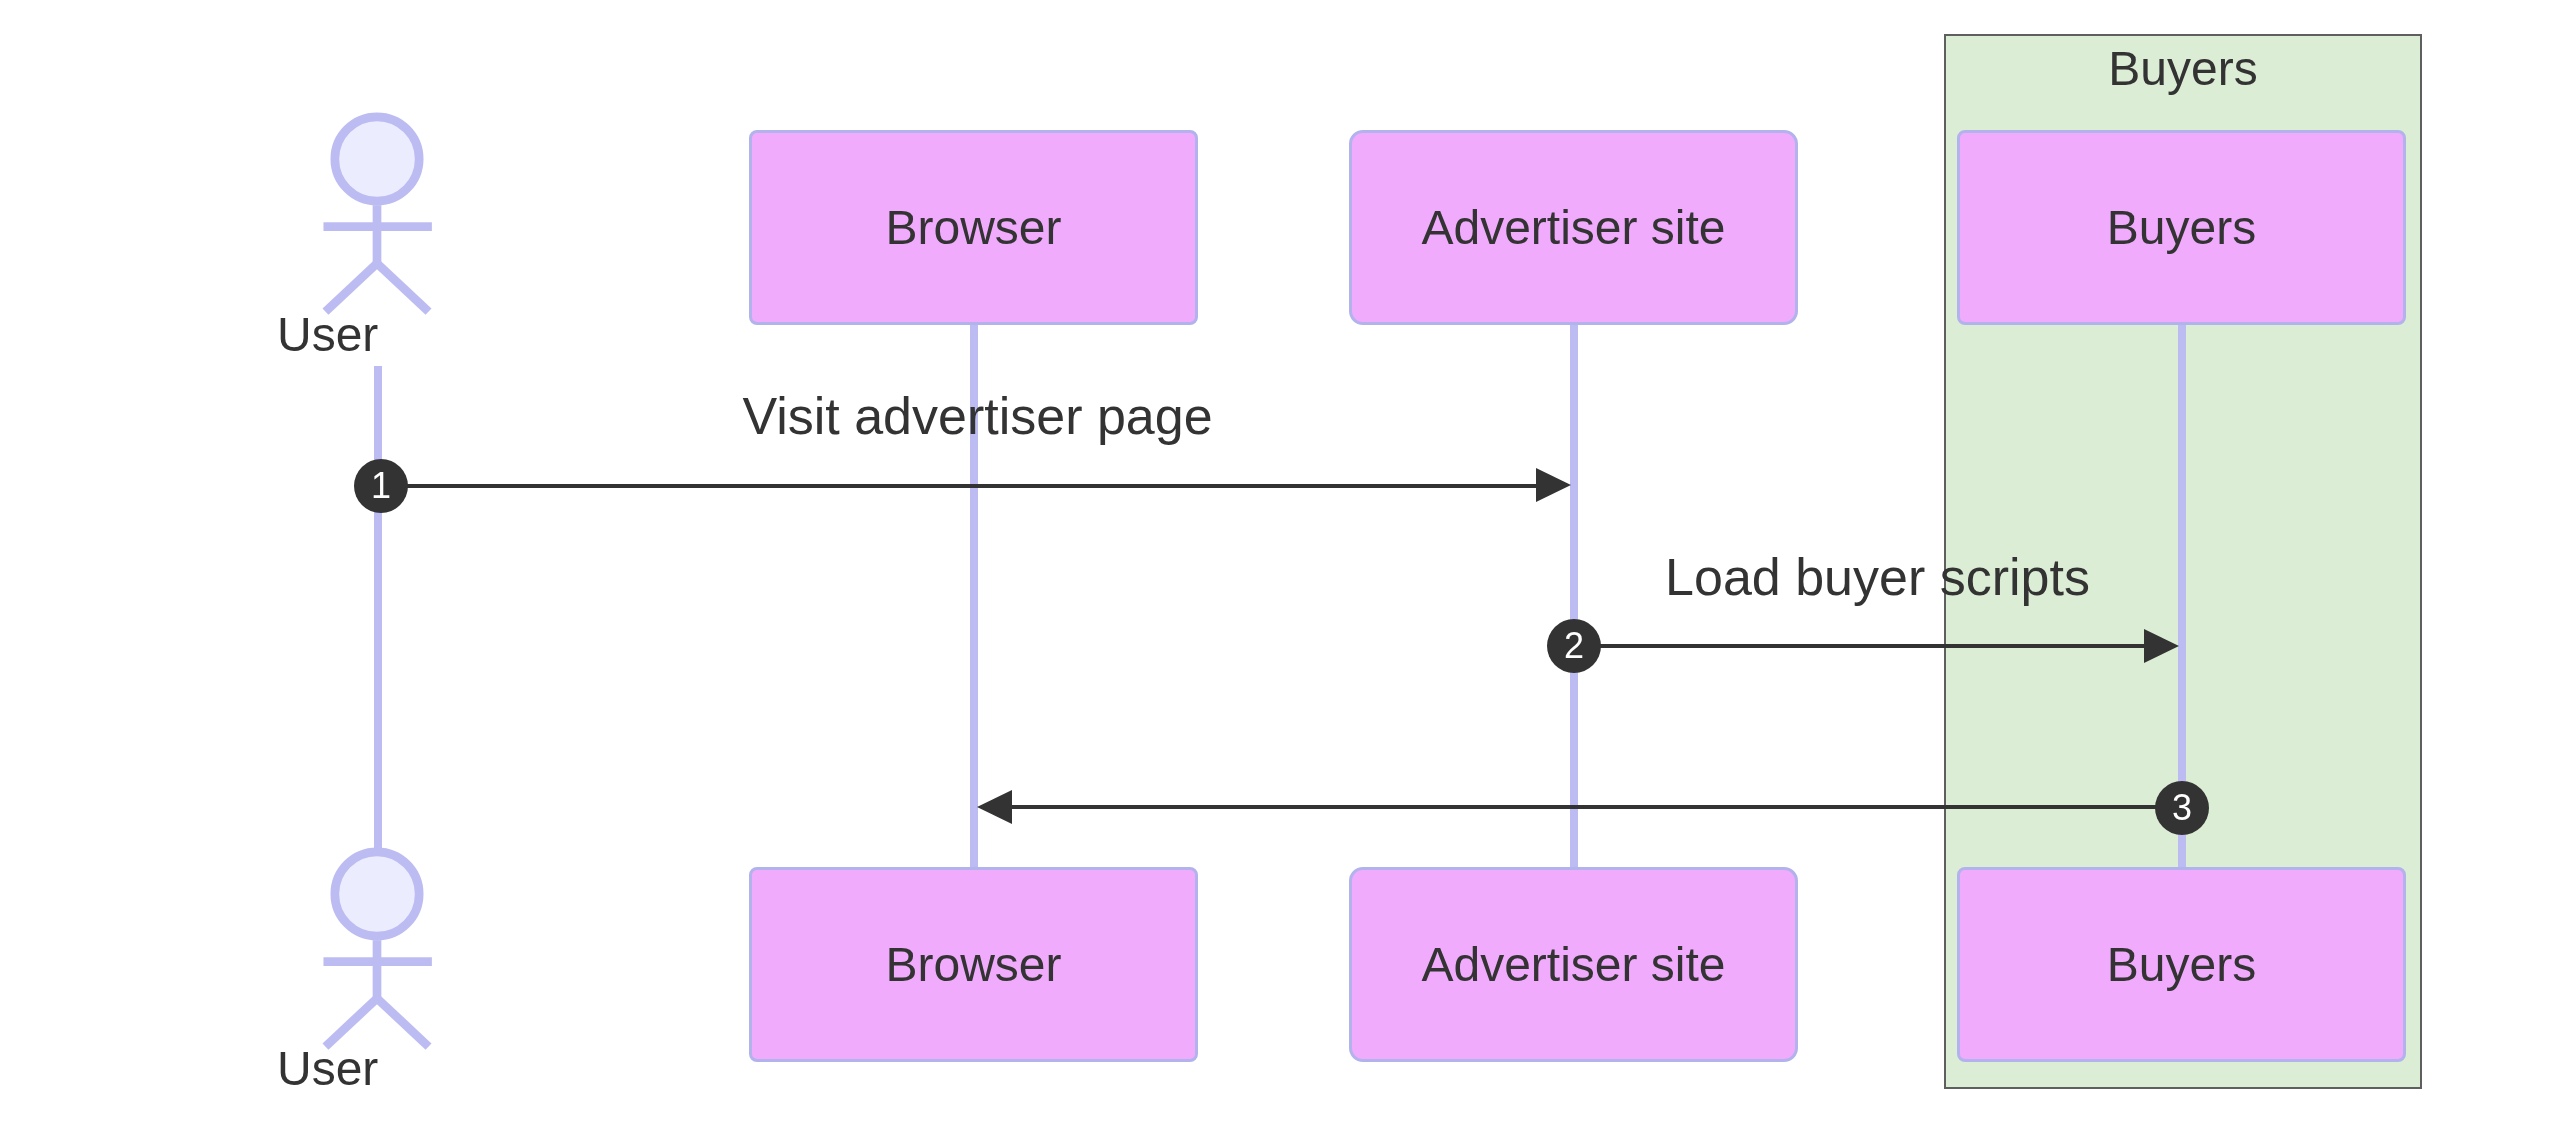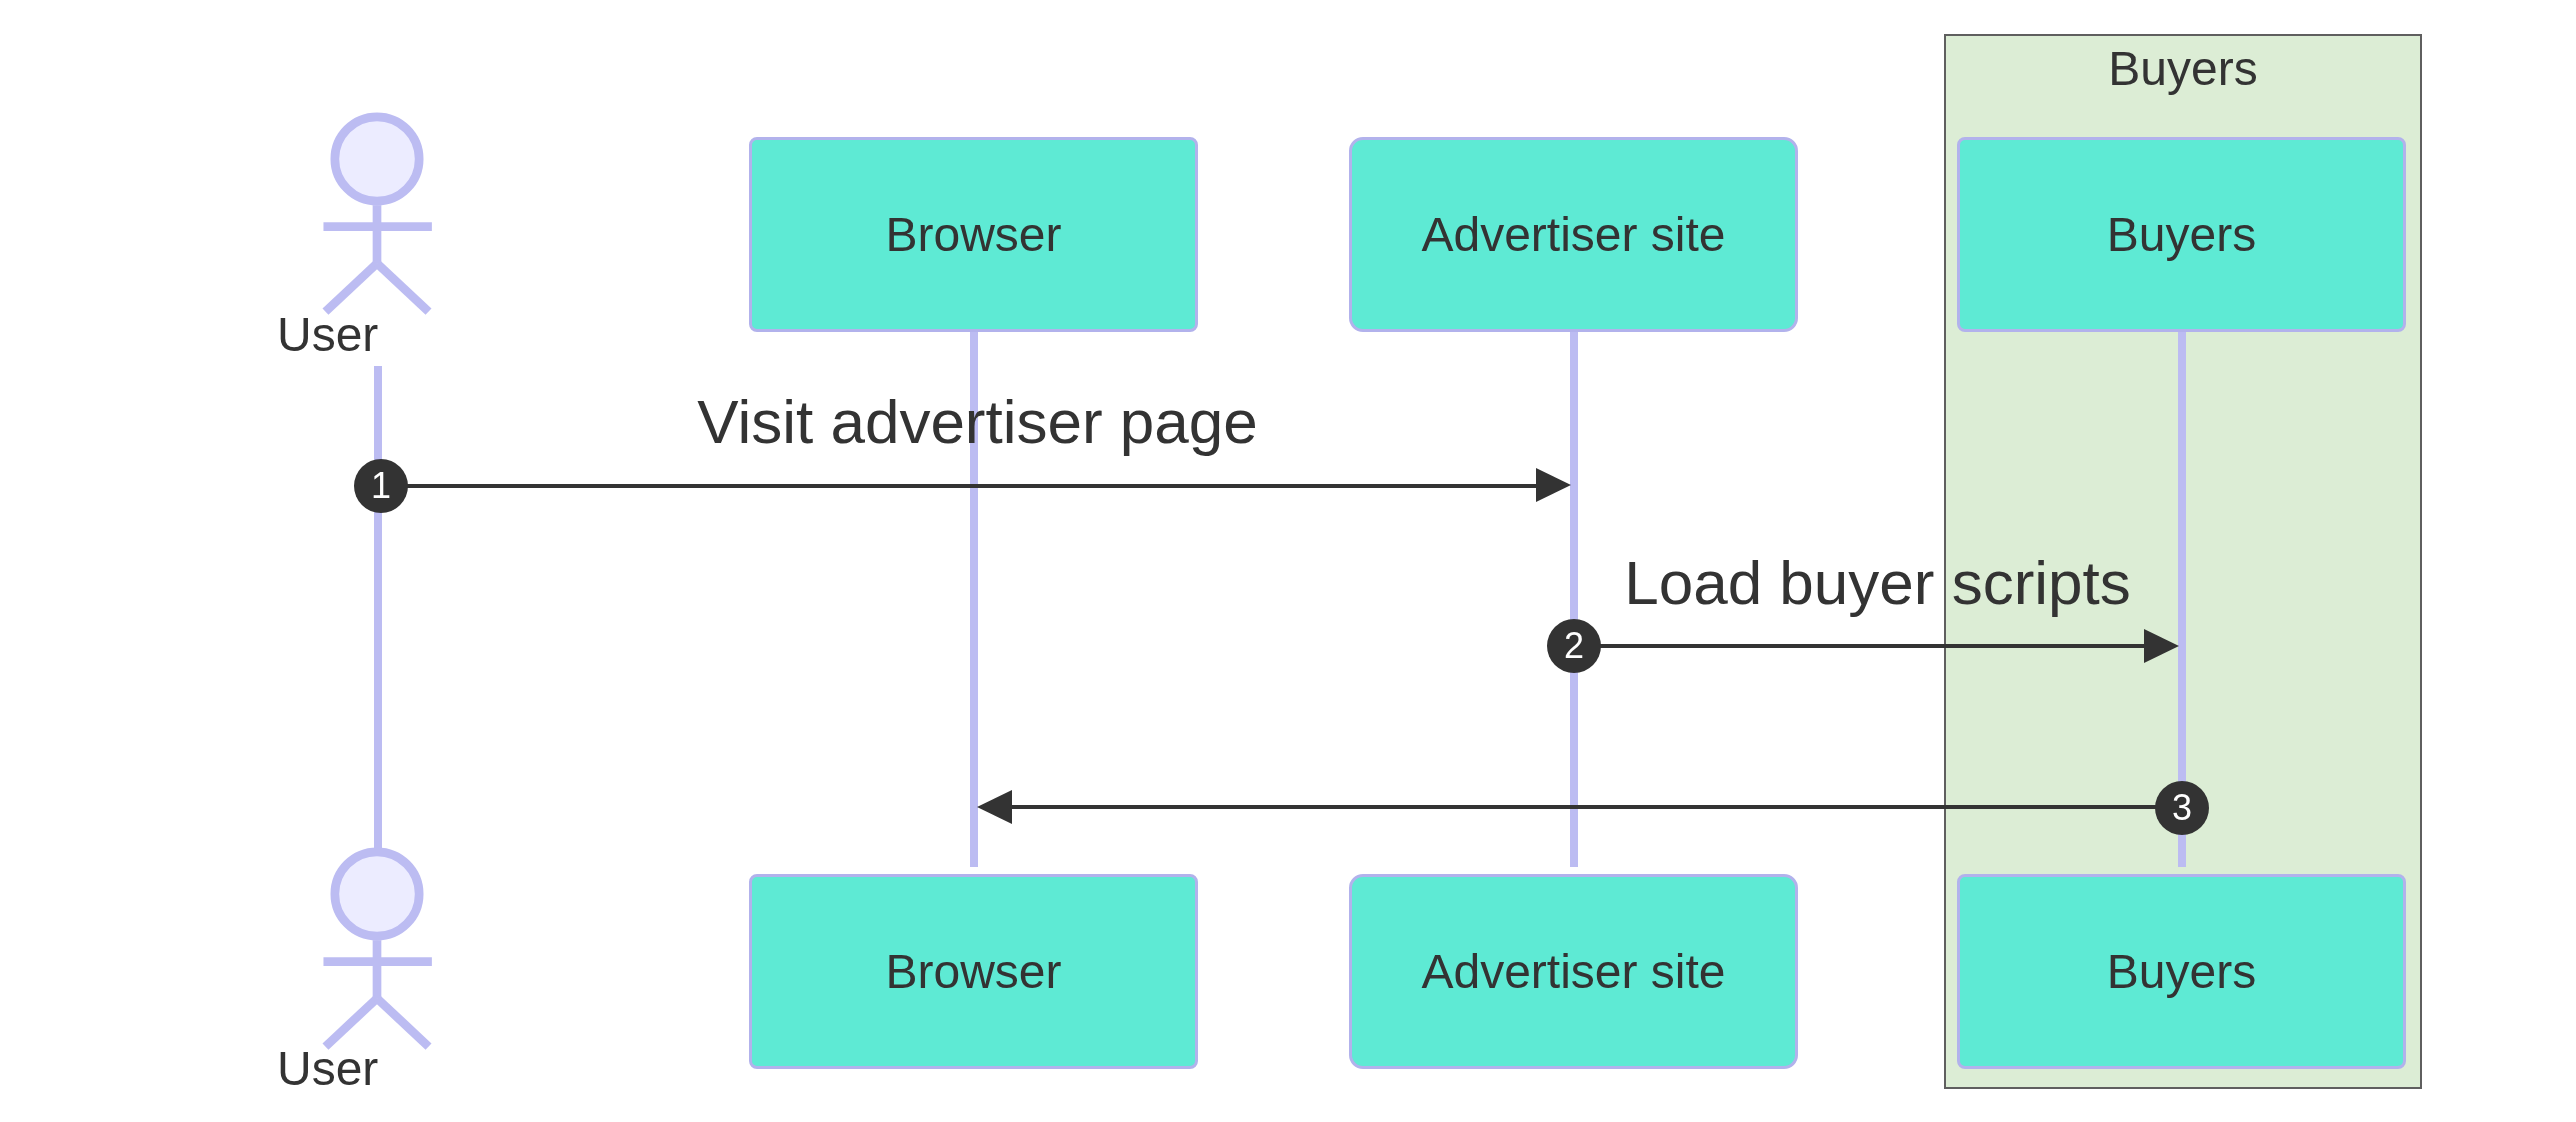--- a/index.html
+++ b/index.html
@@ -22,42 +22,42 @@
   }
   
   .lifeline{position:absolute;width:8px;background:#bcbcf2;z-index:2;}
   .lifeline-user{left:374px;top:366px;height:484px;}
   .lifeline-browser{left:970px;top:325px;height:542px;}
   .lifeline-advertiser{left:1570px;top:325px;height:542px;}
   .lifeline-buyers{left:2178px;top:325px;height:542px;}
   
   .pbox{
     position:absolute;width:449px;height:195px;box-sizing:border-box;
-    background:#5eead4;border:3.4px solid #b2b2ec;border-radius:8px;
+    background:#f0abfc;border:3.4px solid #b2b2ec;border-radius:8px;
     display:flex;align-items:center;justify-content:center;
-    font-size:48px;color:#333;z-index:3;margin-top:7px;
+    font-size:48px;color:#333;z-index:3;
   }
   .row-top{top:130px;}
   .row-bottom{top:867px;}
   .col-browser{left:749px;}
   .col-advertiser{left:1349px;border-radius:14px;}
   .col-buyers{left:1957px;}
   
   .actor-svg{position:absolute;left:290px;width:174px;height:209px;z-index:3;}
   .actor-svg.top{top:106px;}
   .actor-svg.bottom{top:841px;}
   .actor-label{
     position:absolute;left:277px;width:201px;
     font-size:48px;color:#333;z-index:3;
   }
   .actor-label.top{top:307px;}
   .actor-label.bottom{top:1041px;}
   
   .msg-label{
-    position:absolute;text-align:center;font-size:62px;color:#333;z-index:4;white-space:nowrap;
+    position:absolute;text-align:center;font-size:52px;color:#333;z-index:4;white-space:nowrap;
   }
   .msg1-label{left:441px;top:386px;width:1073px;}
   .msg2-label{left:1341px;top:547px;width:1073px;}
   .msg3-label{left:974px;top:708px;width:1208px;}
   .msg-line{position:absolute;height:4px;background:#333;z-index:4;}
   .msg1-line{left:381px;top:484px;width:1159px;}
   .msg2-line{left:1574px;top:644px;width:572px;}
   .msg3-line{left:1012px;top:805px;width:1170px;}
   .arrow-head{position:absolute;width:0;height:0;z-index:4;}
   .head-right{border-top:17.4px solid transparent;border-bottom:17.4px solid transparent;border-left:35px solid #333;}

